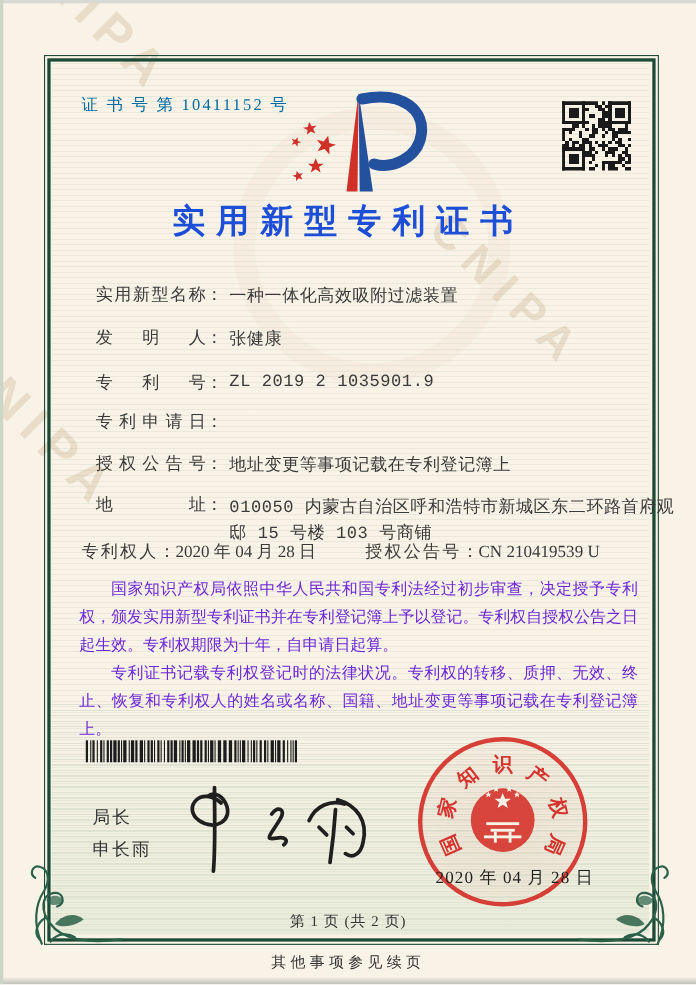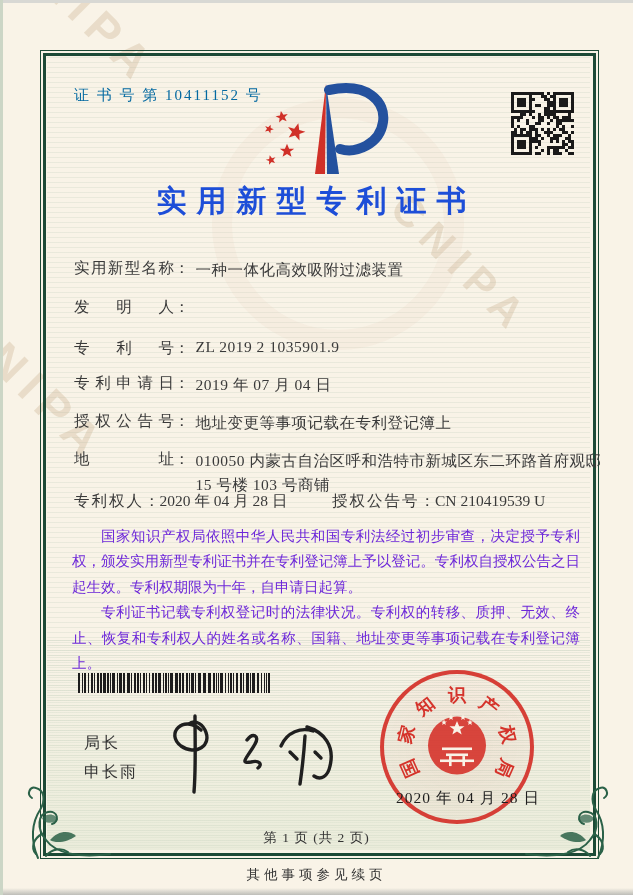--- a/index.html
+++ b/index.html
@@ -36,21 +36,21 @@
 
   
   .logo{position:absolute;left:256px;top:80px;width:145px;height:102px;}
 
   .qr{position:absolute;left:511px;top:92px;width:63px;height:63px;}
 
   .title{position:absolute;left:0;right:0;top:181px;text-align:center;
     font-size:30px;font-weight:bold;letter-spacing:10px;color:#1d4ed8;}
 
   
-  .field{position:absolute;left:74px;font-size:15.5px;color:#3a3a3a;display:flex;align-items:flex-start;}
+  .field{position:absolute;left:87px;font-size:15.5px;color:#3a3a3a;display:flex;align-items:flex-start;font-family:Liberation Mono, monospace;}
   .f-label{width:100px;flex:0 0 100px;text-align:justify;text-align-last:justify;}
   .f-colon{margin:0 6px 0 0;}
   .f-value{width:412px;letter-spacing:.5px;line-height:1.55;}
   .row-1{top:258px;}.row-2{top:297px;}.row-3{top:335px;align-items:flex-end;}.row-4{top:373px;}.row-5{top:411px;}.row-6{top:449px;}
   .grant-row{position:absolute;top:491px;left:74px;width:510px;font-size:15.5px;color:#3a3a3a;}
   .grant-g{position:absolute;top:0;white-space:nowrap;}
   .grant-g1{left:0;}
   .grant-g2{left:258px;}
   .grant-label{letter-spacing:2px;}
 
@@ -316,30 +316,30 @@
   <div class="title">实用新型专利证书</div>
 
   <div class="field row-1">
     <span class="f-label">实用新型名称</span>
       <span class="f-colon">：</span>
       <span class="f-value">一种一体化高效吸附过滤装置</span>
   </div>
   <div class="field row-2">
     <span class="f-label">发明人</span>
       <span class="f-colon">：</span>
+      <span class="f-value">张健康</span>
   </div>
   <div class="field row-3">
     <span class="f-label">专利号</span>
       <span class="f-colon">：</span>
       <span class="f-value">ZL 2019 2 1035901.9</span>
   </div>
   <div class="field row-4">
     <span class="f-label">专利申请日</span>
       <span class="f-colon">：</span>
-      <span class="f-value">2019 年 07 月 04 日</span>
   </div>
   <div class="field row-5">
     <span class="f-label">授权公告号</span>
       <span class="f-colon">：</span>
       <span class="f-value">地址变更等事项记载在专利登记簿上</span>
   </div>
   <div class="field row-6">
     <span class="f-label">地址</span>
       <span class="f-colon">：</span>
       <span class="f-value">010050 内蒙古自治区呼和浩特市新城区东二环路首府观邸 15 号楼 103 号商铺</span>

